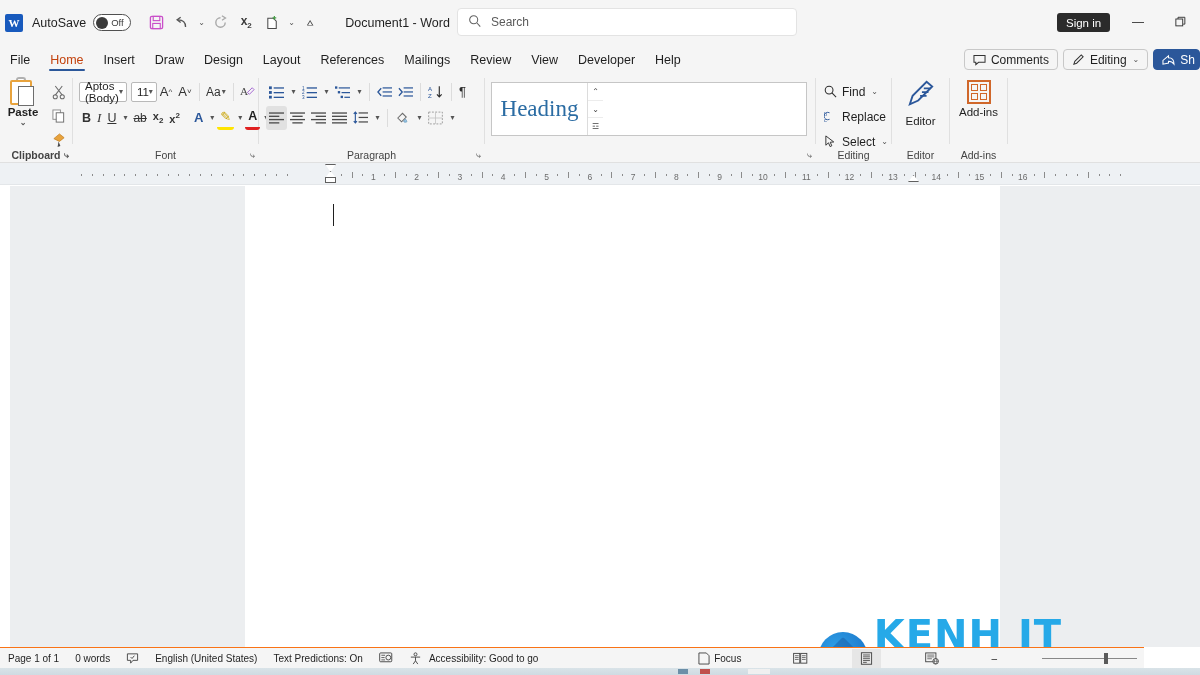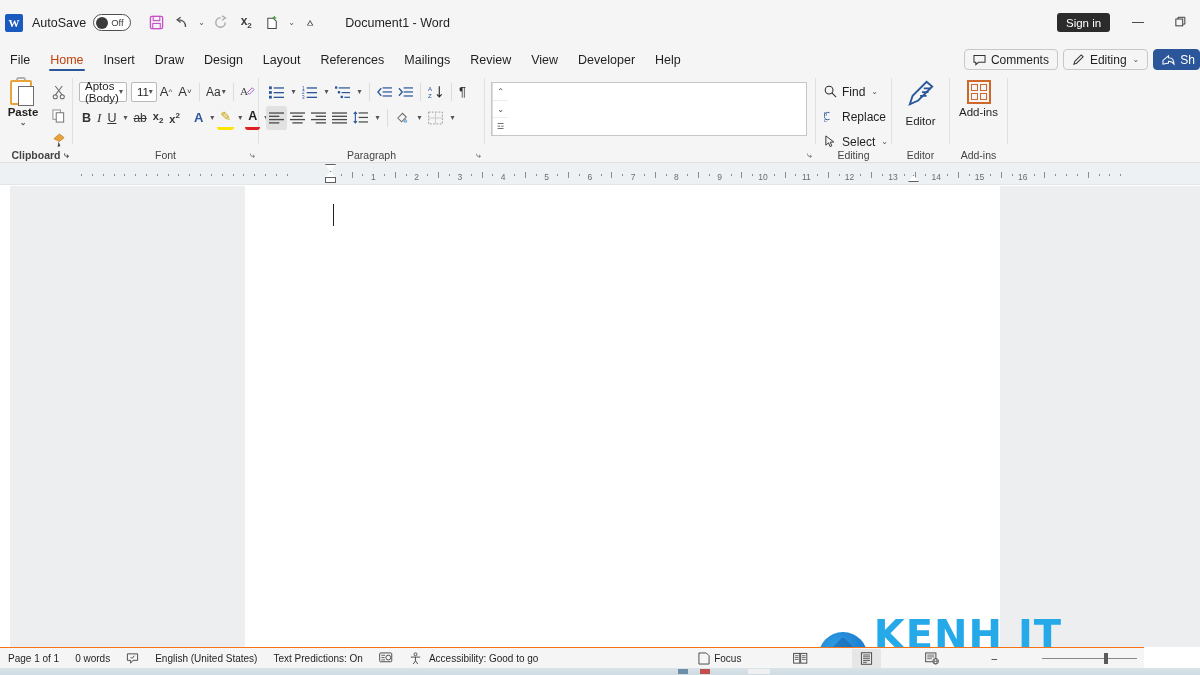--- a/index.html
+++ b/index.html
@@ -291,20 +291,29 @@
       </svg>
   </div>
   <div class="qat-btn" style="width:12px">
       <span class="cv">⌄</span>
     </div>
   <div class="qat-btn">
       <span style="font-size:11px;color:#444">⩟</span>
     </div>
   <span class="doc-title">Document1  -  Word</span>
 
+  <div id="searchbox">
+    <span class="sq">
+      <svg width="14" height="14" viewBox="0 0 16 16">
+          <circle cx="6.5" cy="6.5" r="4.6" fill="none" stroke="#636363" stroke-width="1.2"></circle>
+          <path d="M10 10 L14 14.5" stroke="#636363" stroke-width="1.2"></path>
+        </svg>
+    </span>
+    <span class="ph">Search</span>
+  </div>
 
   <div id="signin">Sign in</div>
   <div class="wbtn" style="left:1125px">—</div>
   <div class="wbtn" style="left:1168px">
     <svg width="12" height="12" viewBox="0 0 14 14">
         <rect x="1" y="3.5" width="8" height="8" fill="none" stroke="#333" stroke-width="1.1"></rect>
         <path d="M3.5 3.5 V1.5 h8 v8 h-2" fill="none" stroke="#333" stroke-width="1.1"></path>
       </svg>
   </div>
 </div>
@@ -597,20 +606,23 @@
           <span class="cv">▾</span>
         </div>
     </div>
     <div class="group-label">Paragraph</div>
     <div class="launcher">⤷</div>
   </div>
   <div class="group-sep"></div>
 
   <div class="group" id="g-styles">
     <div class="stylegal">
+      <div class="stylecell" style="border-right:none">
+        <span class="s-heading">Heading</span>
+      </div>
       <div class="galscroll">
         <div>⌃</div>
         <div>⌄</div>
         <div>☲</div>
       </div>
     </div>
     <div class="launcher">⤷</div>
   </div>
   <div class="group-sep"></div>
 

